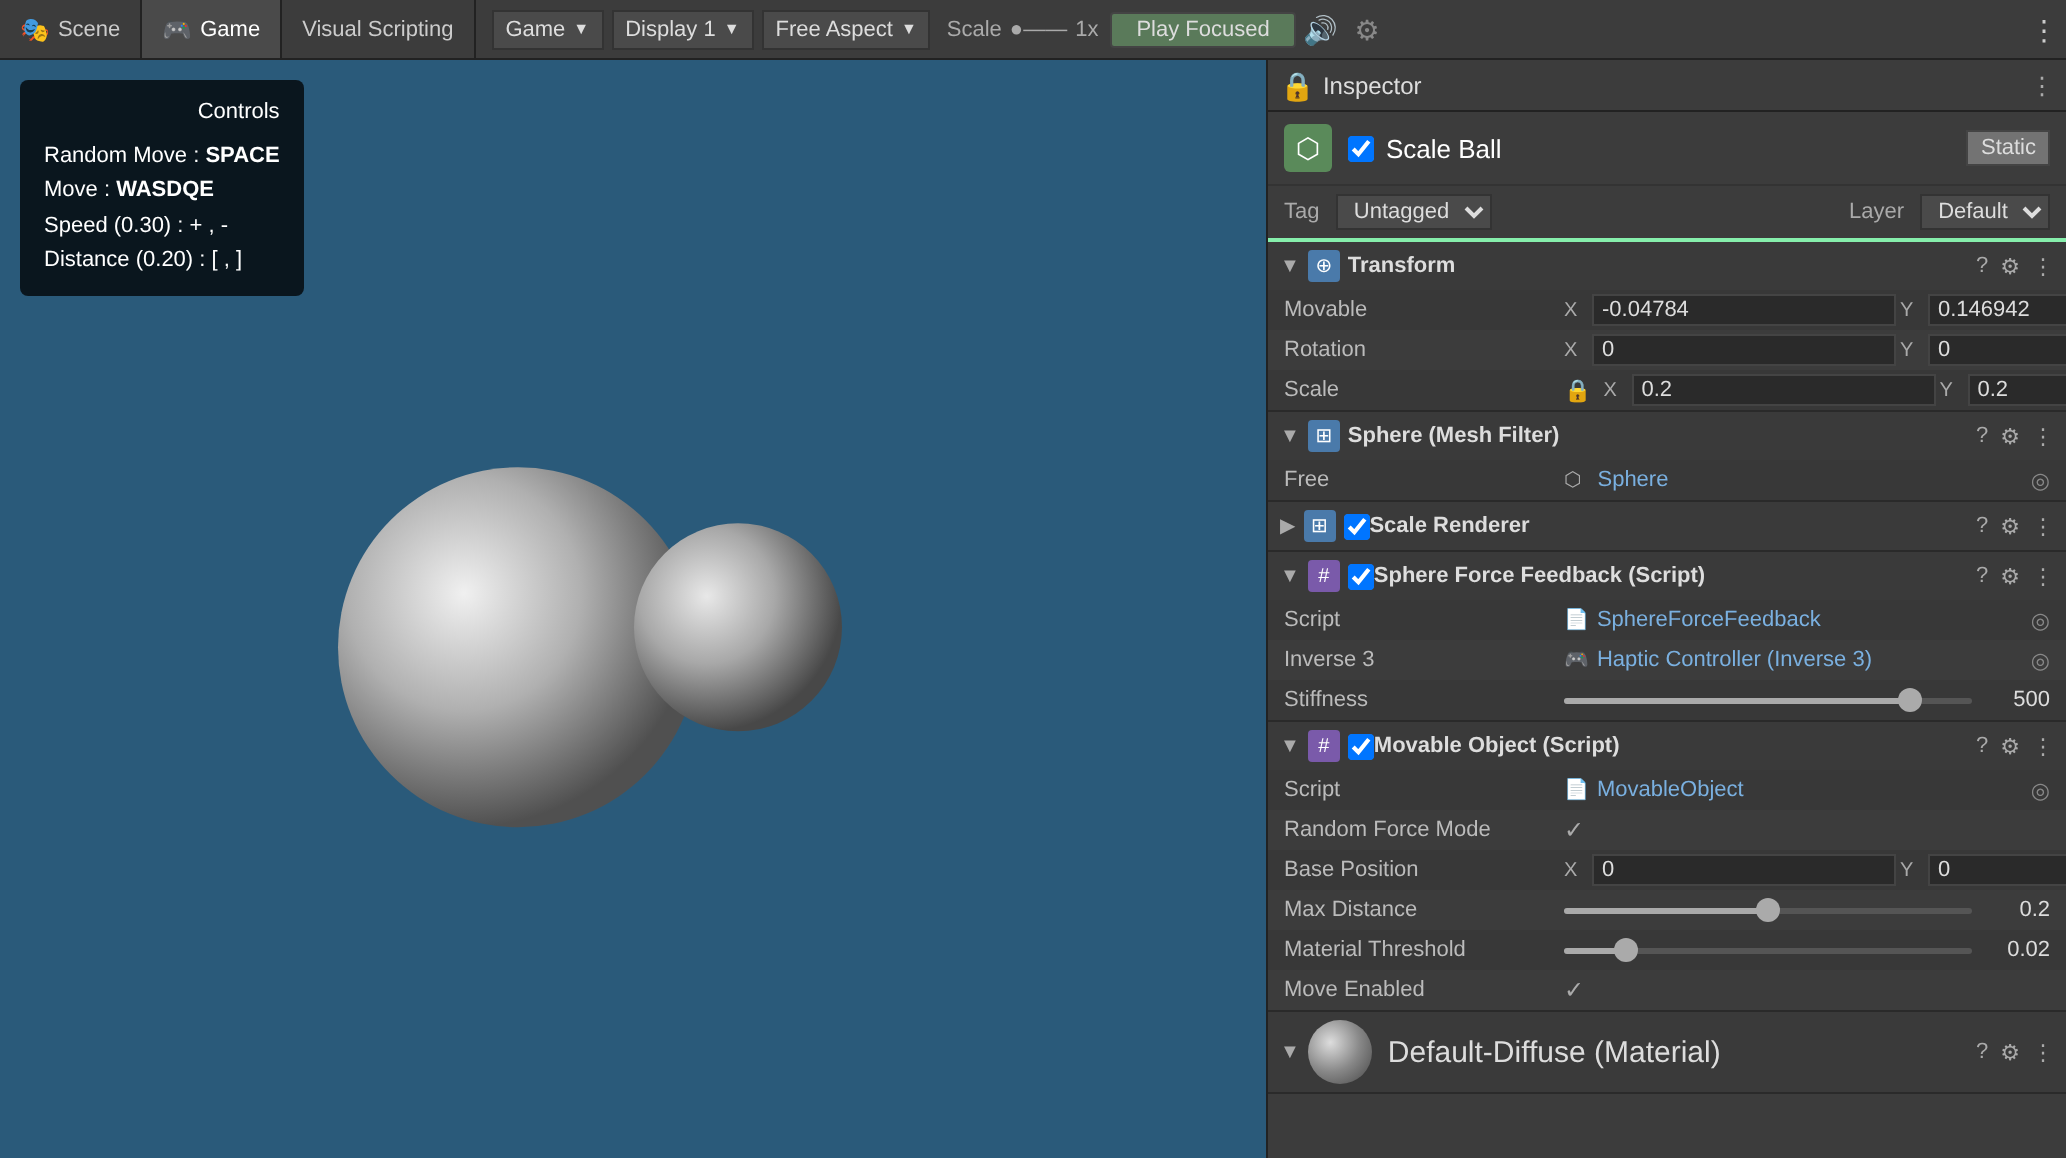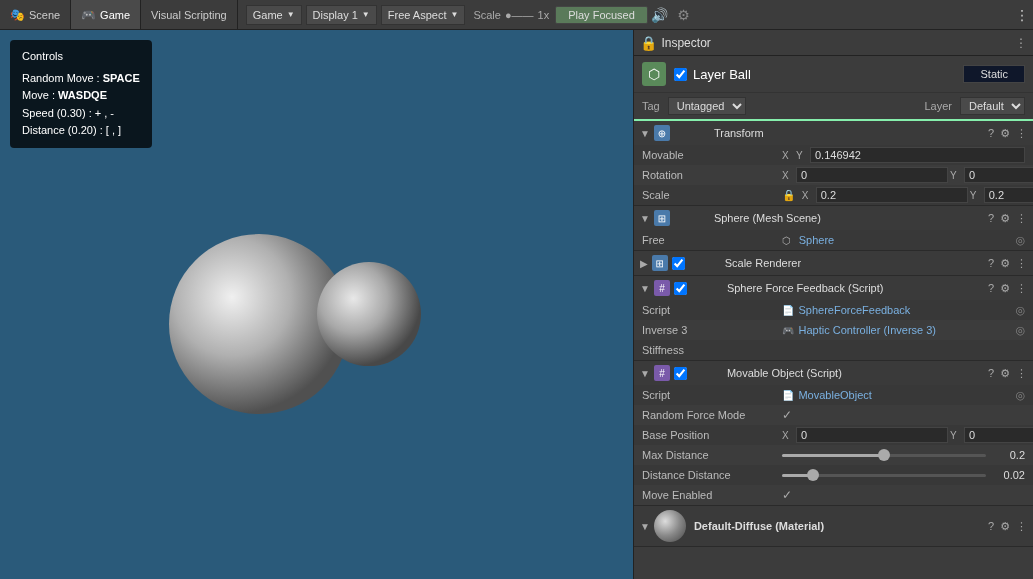--- a/index.html
+++ b/index.html
@@ -16,51 +16,51 @@
     .play-btn { padding: 2px 12px; background: #555; border: 1px solid #444; color: #ddd; font-size: 11px; cursor: pointer; border-radius: 2px; }
     .play-focused { background: #5a7a5a; }
     .settings-icon { color: #ccc; font-size: 14px; cursor: pointer; padding: 0 4px; }
 
     
     .main { display: flex; flex: 1; overflow: hidden; }
 
     
     .viewport { flex: 1; background: #2a5a7a; position: relative; overflow: hidden; }
     .controls-box { position: absolute; top: 10px; left: 10px; background: rgba(0,0,0,0.75); color: #fff; padding: 8px 12px; border-radius: 4px; font-size: 11px; line-height: 1.6; }
-    .controls-box .title { text-align: left; margin-bottom: 4px; }
+    .controls-box .title { text-align: right; margin-bottom: 4px; }
     .sphere-container { position: absolute; top: 50%; left: 50%; transform: translate(-60%, -45%); }
 
     
     .spheres-svg { overflow: visible; }
 
     
     .inspector { width: 400px; background: #3c3c3c; display: flex; flex-direction: column; border-left: 1px solid #222; overflow-y: auto; flex-shrink: 0; }
     .inspector-header { display: flex; align-items: center; background: #3c3c3c; padding: 4px 6px; border-bottom: 1px solid #222; height: 26px; }
     .inspector-title { font-size: 12px; color: #ddd; flex: 1; }
     .inspector-icons { display: flex; gap: 4px; color: #aaa; font-size: 12px; }
 
     
     .obj-header { display: flex; align-items: center; padding: 6px 8px; background: #3c3c3c; border-bottom: 1px solid #333; }
     .obj-icon { width: 24px; height: 24px; background: #5a8a5a; border-radius: 3px; display: flex; align-items: center; justify-content: center; margin-right: 8px; }
     .obj-checkbox { margin-right: 6px; }
     .obj-name { font-size: 13px; color: #fff; flex: 1; }
-    .static-btn { background: #0f172a; border: 1px solid #444; color: #ddd; font-size: 11px; padding: 2px 16px; cursor: pointer; }
+    .static-btn { background: #737373; border: 1px solid #444; color: #ddd; font-size: 11px; padding: 2px 6px; cursor: pointer; }
 
     .tag-layer-row { display: flex; align-items: center; padding: 4px 8px; background: #3c3c3c; border-bottom: 2px solid #86efac; gap: 8px; }
     .tag-label { color: #aaa; font-size: 11px; }
-    .tag-dropdown { background: #4a4a4a; border: 1px solid #333; color: #ddd; padding: 1px 4px; font-size: 11px; cursor: pointer; }
+    .tag-dropdown { background: #4a4a4a; border: 1px solid #333; color: #ddd; padding: 1px 4px; font-size: 11px; cursor: pointer; text-align: center; }
 
     
     .component { border-bottom: 1px solid #2a2a2a; }
     .component-header { display: flex; align-items: center; padding: 4px 6px; background: #3a3a3a; cursor: pointer; }
     .component-arrow { color: #aaa; margin-right: 4px; font-size: 10px; }
     .component-icon { width: 16px; height: 16px; background: #6a6a6a; border-radius: 2px; display: flex; align-items: center; justify-content: center; margin-right: 4px; font-size: 10px; color: #fff; }
     .component-icon.blue { background: #4a7aaa; }
     .component-icon.hash { background: #7a5aaa; }
-    .component-name { color: #ddd; font-size: 11px; flex: 1; font-weight: normal; margin-left: 40px; }
+    .component-name { color: #ddd; font-size: 11px; flex: 1; font-weight: bold; }
     .component-actions { display: flex; gap: 6px; color: #aaa; font-size: 11px; }
 
     
     .prop-row { display: flex; align-items: center; padding: 2px 8px; min-height: 20px; }
     .prop-row:nth-child(even) { background: #383838; }
     .prop-label { color: #bbb; width: 140px; flex-shrink: 0; font-size: 11px; }
     .xyz-row { display: flex; align-items: center; gap: 2px; flex: 1; }
     .xyz-label { color: #aaa; font-size: 10px; width: 12px; }
     .xyz-field { background: #2a2a2a; border: 1px solid #444; color: #ddd; font-size: 11px; padding: 1px 4px; flex: 1; min-width: 0; }
     .slider-row { display: flex; align-items: center; flex: 1; gap: 4px; }
@@ -68,21 +68,21 @@
     .slider-fill { height: 100%; background: #aaa; border-radius: 2px; }
     .slider-thumb { width: 12px; height: 12px; background: #aaa; border-radius: 50%; position: absolute; top: -4.5px; }
     .prop-num { color: #ddd; font-size: 11px; min-width: 35px; text-align: right; }
     .script-ref { display: flex; align-items: center; gap: 4px; flex: 1; color: #7ab0e0; font-size: 11px; cursor: pointer; }
     .script-icon { font-size: 10px; }
     .checkmark { color: #aaa; font-size: 12px; }
 
     
     .material-header { display: flex; align-items: center; padding: 4px 6px; background: #3a3a3a; }
     .material-ball { width: 32px; height: 32px; border-radius: 50%; background: radial-gradient(circle at 35% 35%, #ddd, #888, #444); margin-right: 8px; flex-shrink: 0; }
-    .material-name { color: #ddd; font-size: 11px; flex: 1; font-weight: bold; }
+    .material-name { color: #ddd; font-size: 15px; flex: 1; }
 
     .mesh-value { display: flex; align-items: center; justify-content: space-between; flex: 1; }
     .mesh-icon { color: #aaa; font-size: 10px; margin-right: 4px; }
 
     .lock-icon { color: #888; font-size: 11px; margin-right: 4px; }
 
     .scale-lock-row { display: flex; align-items: center; gap: 2px; flex: 1; }
   </style>
 </head>
 <body>
@@ -178,21 +178,21 @@
       <div class="inspector-icons">
         <span>⋮</span>
       </div>
     </div>
 
     <div class="obj-header">
       <div class="obj-icon">
         <span style="color:#fff;font-size:14px;">⬡</span>
       </div>
       <input type="checkbox" class="obj-checkbox" checked="" style="">
-      <span class="obj-name">Layer Ball</span>
+      <span class="obj-name">Scale Ball</span>
       <button class="static-btn">Static</button>
     </div>
 
     <div class="tag-layer-row">
       <span class="tag-label">Tag</span>
       <select class="tag-dropdown">
         <option>Untagged</option>
       </select>
       <span class="tag-label" style="margin-left:auto;">Layer</span>
       <select class="tag-dropdown">
@@ -208,20 +208,21 @@
         <div class="component-actions">
           <span>?</span>
           <span>⚙</span>
           <span>⋮</span>
         </div>
       </div>
       <div class="prop-row">
         <span class="prop-label">Movable</span>
         <div class="xyz-row">
           <span class="xyz-label">X</span>
+          <input class="xyz-field" type="text" value="-0.04784" style="">
           <span class="xyz-label">Y</span>
           <input class="xyz-field" type="text" value="0.146942" style="">
 
         </div>
       </div>
       <div class="prop-row">
         <span class="prop-label">Rotation</span>
         <div class="xyz-row">
           <span class="xyz-label">X</span>
           <input class="xyz-field" type="text" value="0" style="">
@@ -240,21 +241,21 @@
           <input class="xyz-field" type="text" value="0.2" style="">
 
         </div>
       </div>
     </div>
 
     <div class="component">
       <div class="component-header">
         <span class="component-arrow">▼</span>
         <div class="component-icon blue">⊞</div>
-        <span class="component-name">Sphere (Mesh Scene)</span>
+        <span class="component-name">Sphere (Mesh Filter)</span>
         <div class="component-actions">
           <span>?</span>
           <span>⚙</span>
           <span>⋮</span>
         </div>
       </div>
       <div class="prop-row">
         <span class="prop-label">Free</span>
         <div class="mesh-value">
           <span class="script-ref">
@@ -303,20 +304,27 @@
       <div class="prop-row">
         <span class="prop-label">Inverse 3</span>
         <span class="script-ref">
           <span class="script-icon">🎮</span>
           <span>Haptic Controller (Inverse 3)</span>
         </span>
         <span style="color:#888;cursor:pointer;margin-left:4px;">◎</span>
       </div>
       <div class="prop-row">
         <span class="prop-label">Stiffness</span>
+        <div class="slider-row">
+          <div class="slider">
+            <div class="slider-fill" style="width:85%;"></div>
+            <div class="slider-thumb" style="left:calc(85% - 6px);"></div>
+          </div>
+          <span class="prop-num">500</span>
+        </div>
       </div>
     </div>
 
     <div class="component">
       <div class="component-header">
         <span class="component-arrow">▼</span>
         <div class="component-icon hash">#</div>
         <input type="checkbox" checked="" style="">
         <span class="component-name">Movable Object (Script)</span>
         <div class="component-actions">
@@ -351,21 +359,21 @@
         <span class="prop-label">Max Distance</span>
         <div class="slider-row">
           <div class="slider">
             <div class="slider-fill" style="width:50%;"></div>
             <div class="slider-thumb" style="left:calc(50% - 6px);"></div>
           </div>
           <span class="prop-num">0.2</span>
         </div>
       </div>
       <div class="prop-row">
-        <span class="prop-label">Distance Distance</span>
+        <span class="prop-label">Material Threshold</span>
         <div class="slider-row">
           <div class="slider">
             <div class="slider-fill" style="width:15%;"></div>
             <div class="slider-thumb" style="left:calc(15% - 6px);"></div>
           </div>
           <span class="prop-num">0.02</span>
         </div>
       </div>
       <div class="prop-row">
         <span class="prop-label">Move Enabled</span>

